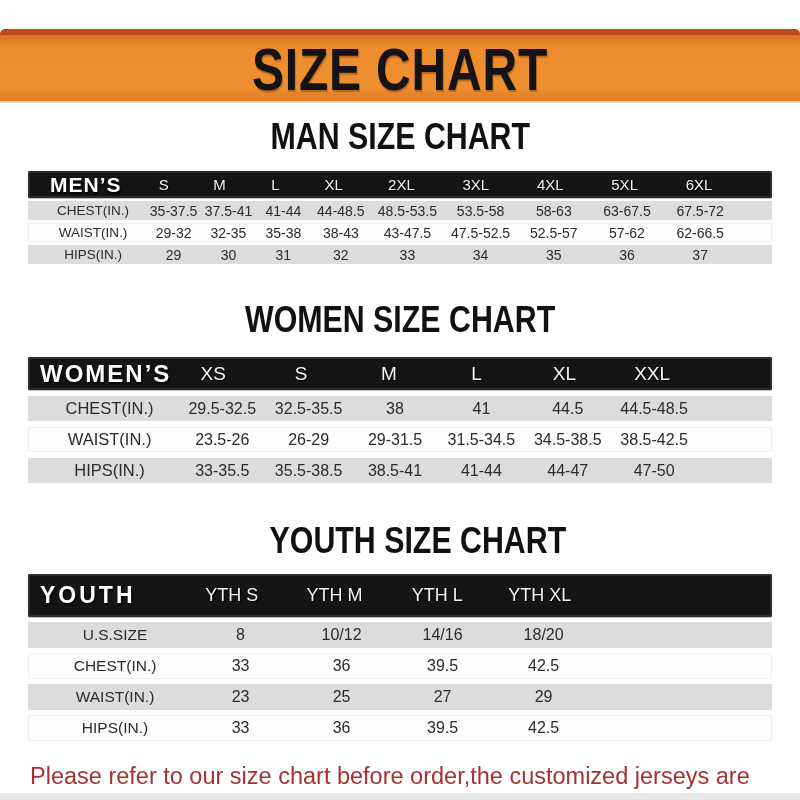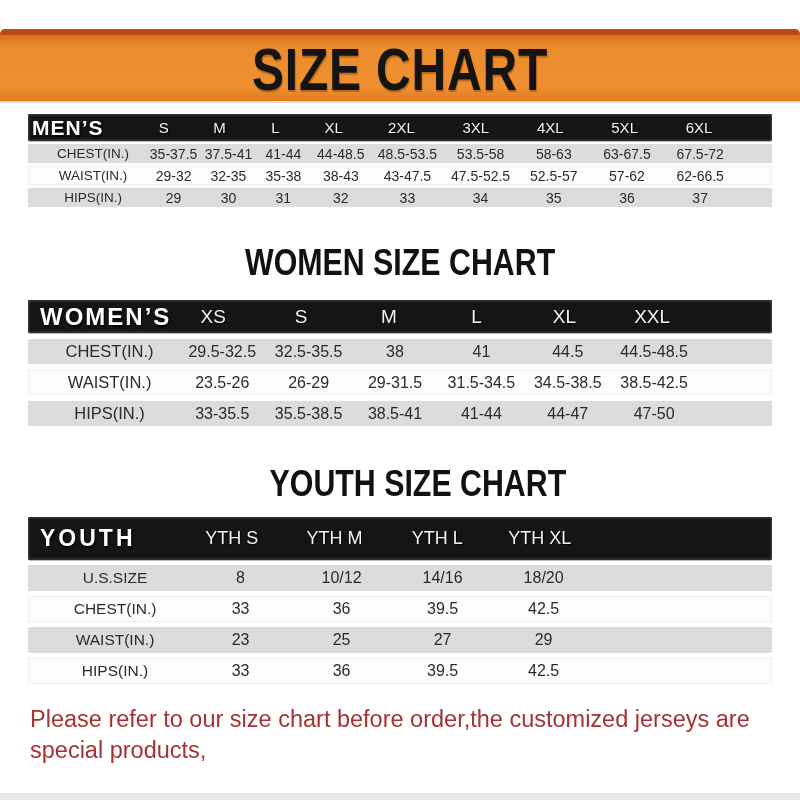--- a/index.html
+++ b/index.html
@@ -47,21 +47,21 @@
   .row-white{background:#fdfdfd;box-shadow:inset 0 0 0 1px #f0f0f0;}
   .cell{display:flex;align-items:center;justify-content:center;text-align:center;}
   .table-label{
     font-weight:bold;justify-content:flex-start;color:#fff;
     text-shadow:1px 2px 2px #000;
   }
   .head-col{color:#f4f4f4;text-shadow:1px 1px 1px #000;}
   
   .sec-men .thead-bar{height:27px;}
   .sec-men .trow{height:19px;margin-top:3px;}
-  .sec-men .table-label{width:14.5%;font-size:21px;letter-spacing:1px;padding-left:4px;box-sizing:border-box;}
+  .sec-men .table-label{width:14.5%;font-size:21px;letter-spacing:1px;padding-left:22px;box-sizing:border-box;}
   .sec-men .cell-col{width:7.5%;font-size:15px;}
   .sec-men .cell-col:nth-child(5){width:8.2%;}
   .sec-men .cell-col:nth-child(n+6){width:10%;}
   .sec-men .trow .cell-label{width:14.5%;font-size:13.5px;}
   .sec-men .trow .cell-col{font-size:14px;}
   
   .sec-women .thead-bar{height:33px;}
   .sec-women .trow{height:25px;margin-top:6px;}
   .sec-women .table-label{width:19%;font-size:24px;letter-spacing:2px;padding-left:12px;box-sizing:border-box;}
   .sec-women .cell-col{width:11.8%;font-size:19px;}
@@ -84,20 +84,21 @@
   }
 </style>
 </head>
 <body>
 
 <header class="banner">
   <span class="banner-title">SIZE CHART</span>
 </header>
 
 <section class="sec sec-men">
+  <h2 class="sec-heading"><span class="cond">MAN SIZE CHART</span></h2>
   <div class="size-table">
       <div class="thead-bar">
         <div class="cell table-label">MEN’S</div>
         <div class="cell cell-col head-col">S</div>
         <div class="cell cell-col head-col">M</div>
         <div class="cell cell-col head-col">L</div>
         <div class="cell cell-col head-col">XL</div>
         <div class="cell cell-col head-col">2XL</div>
         <div class="cell cell-col head-col">3XL</div>
         <div class="cell cell-col head-col">4XL</div>

